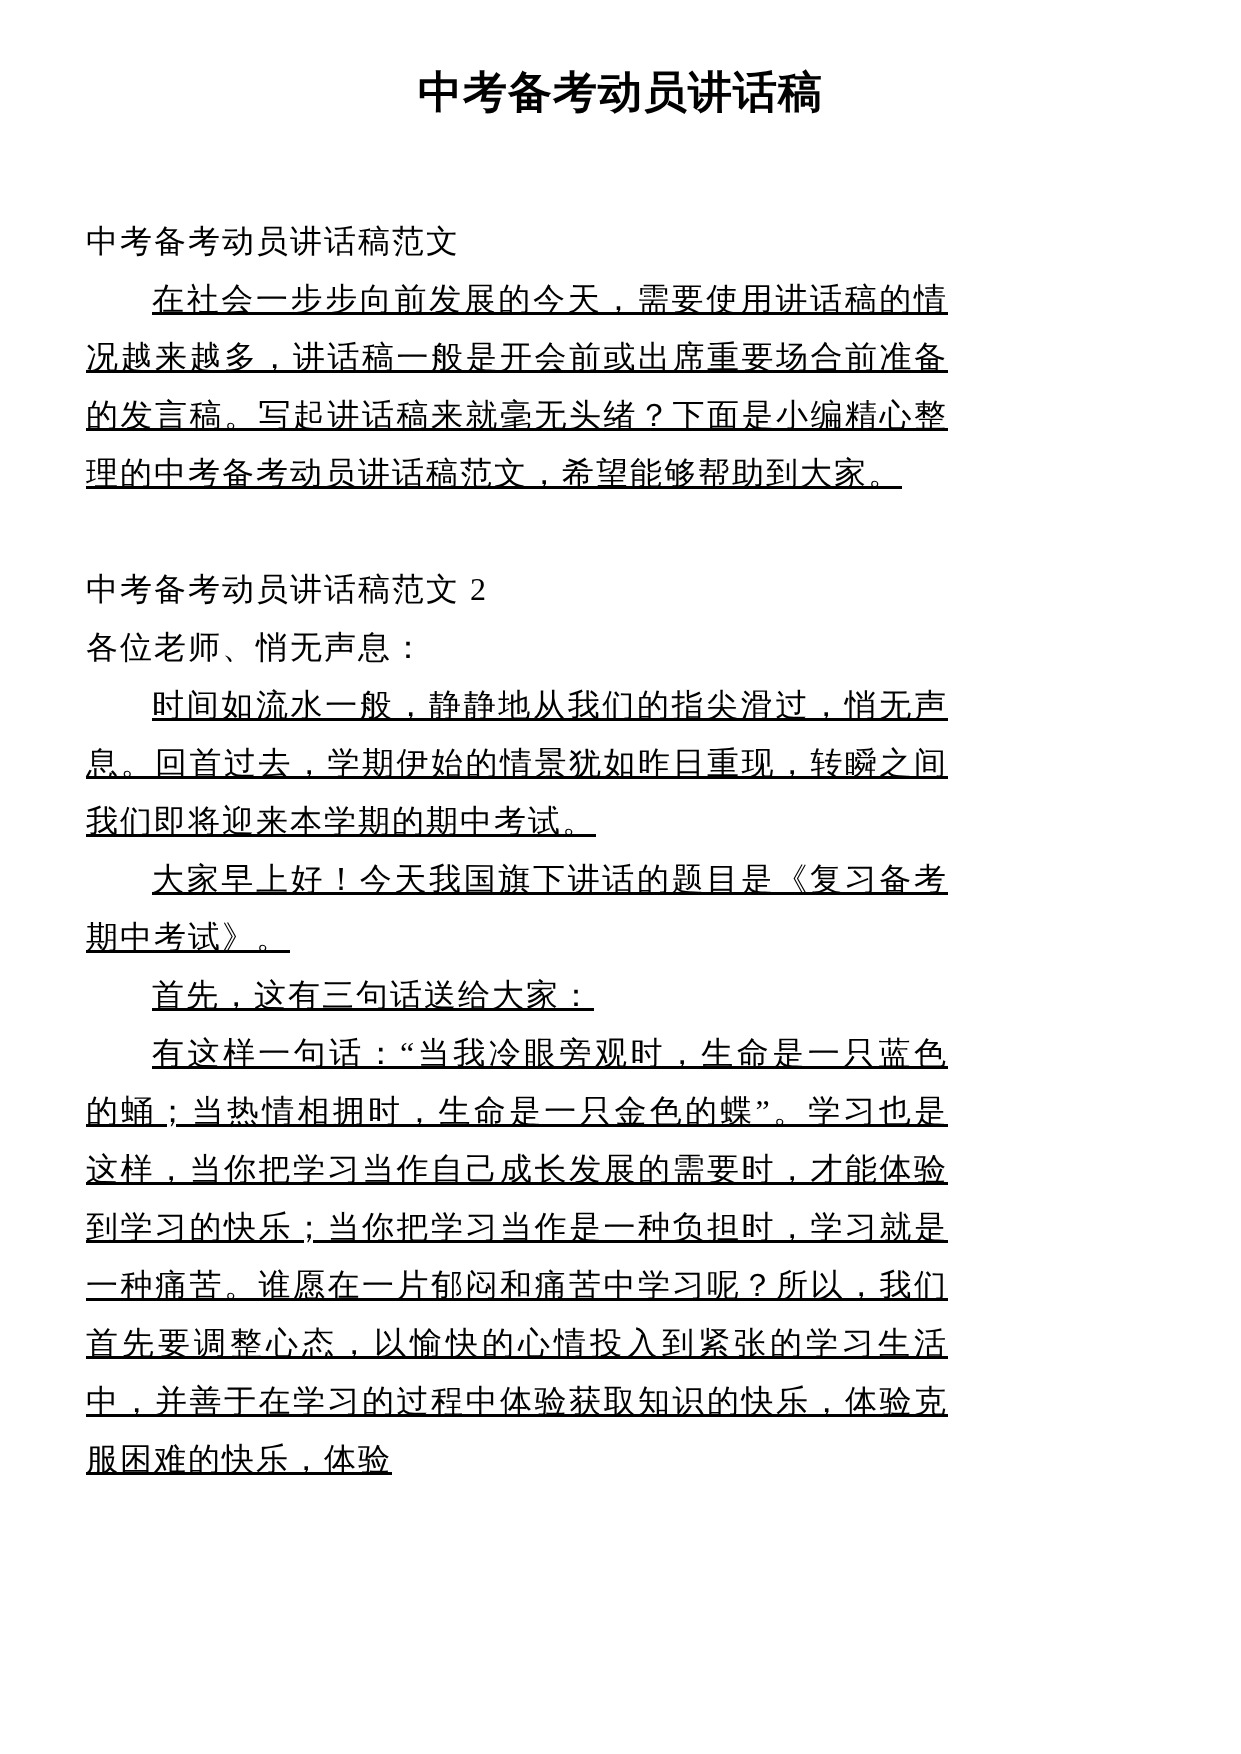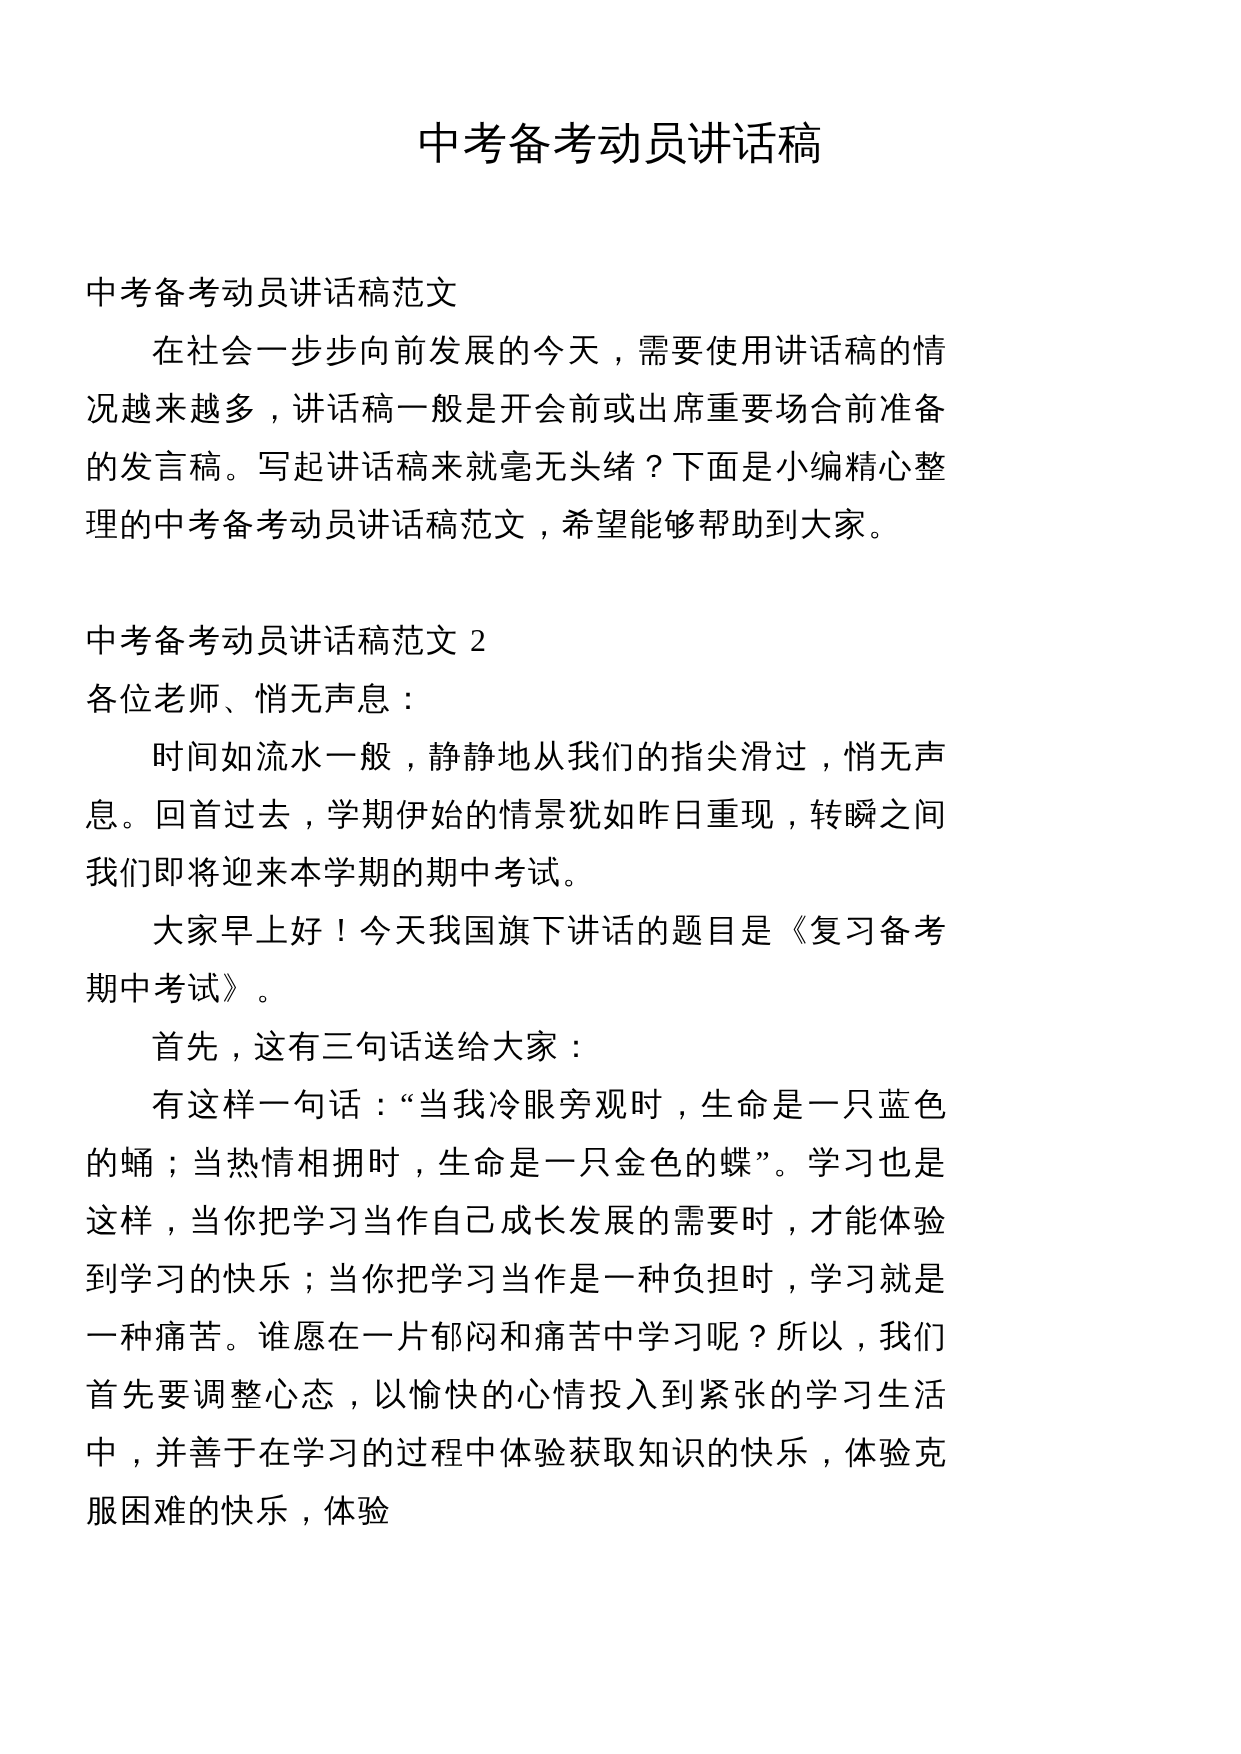--- a/index.html
+++ b/index.html
@@ -11,43 +11,44 @@
     position: relative;
     width: 1241px;
     height: 1754px;
     background: #ffffff;
     color: #000000;
     overflow: hidden;
     font-family: "Liberation Serif", "DejaVu Serif", serif;
   }
   .doc-title {
     margin: 0;
-    padding-top: 117px;
+    padding-top: 66px;
     text-align: center;
     font-size: 44px;
     line-height: 54px;
-    font-weight: normal;
+    font-weight: bold;
     letter-spacing: 1px;
     color: #000000;
   }
   .doc-body {
     width: 862px;
     margin: 92px 189px 0 86px;
   }
   .doc-body p {
     margin: 0;
     font-size: 32px;
     line-height: 58px;
     letter-spacing: 2px;
     text-align: justify;
     font-weight: 300;
     color: #000000;
   }
   .doc-body p.indent {
     text-indent: 66px;
+    text-decoration: underline;
   }
   .doc-body p.blank {
     height: 58px;
   }
 </style>
 </head>
 <body>
 
 <div class="page">
   <h1 class="doc-title">中考备考动员讲话稿</h1>

